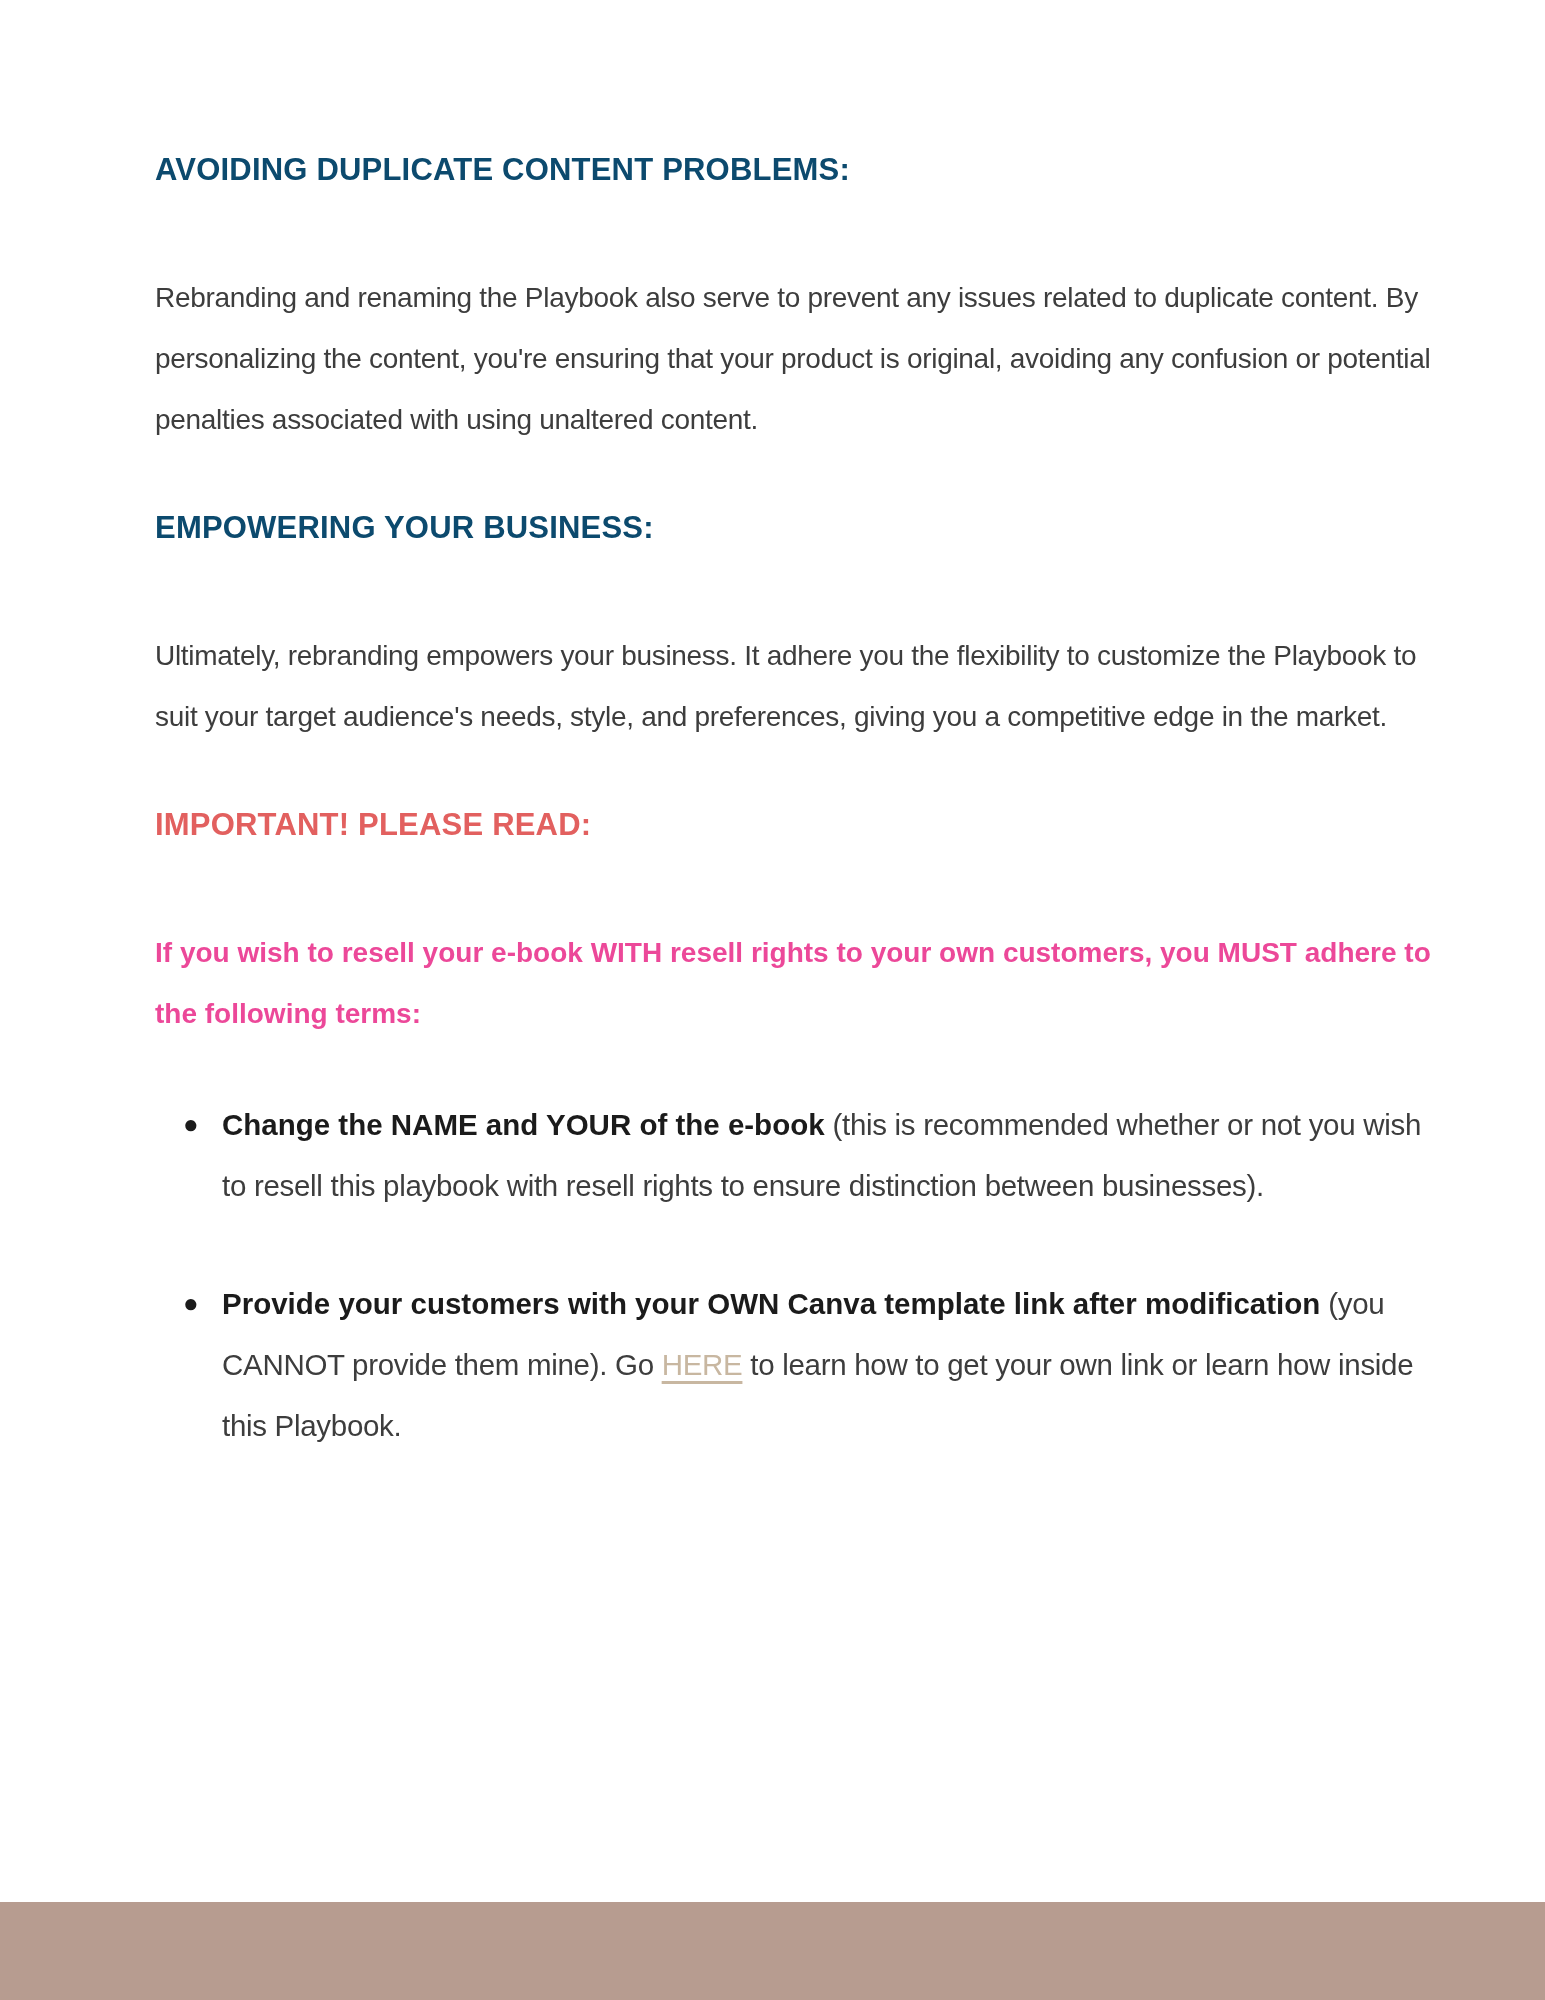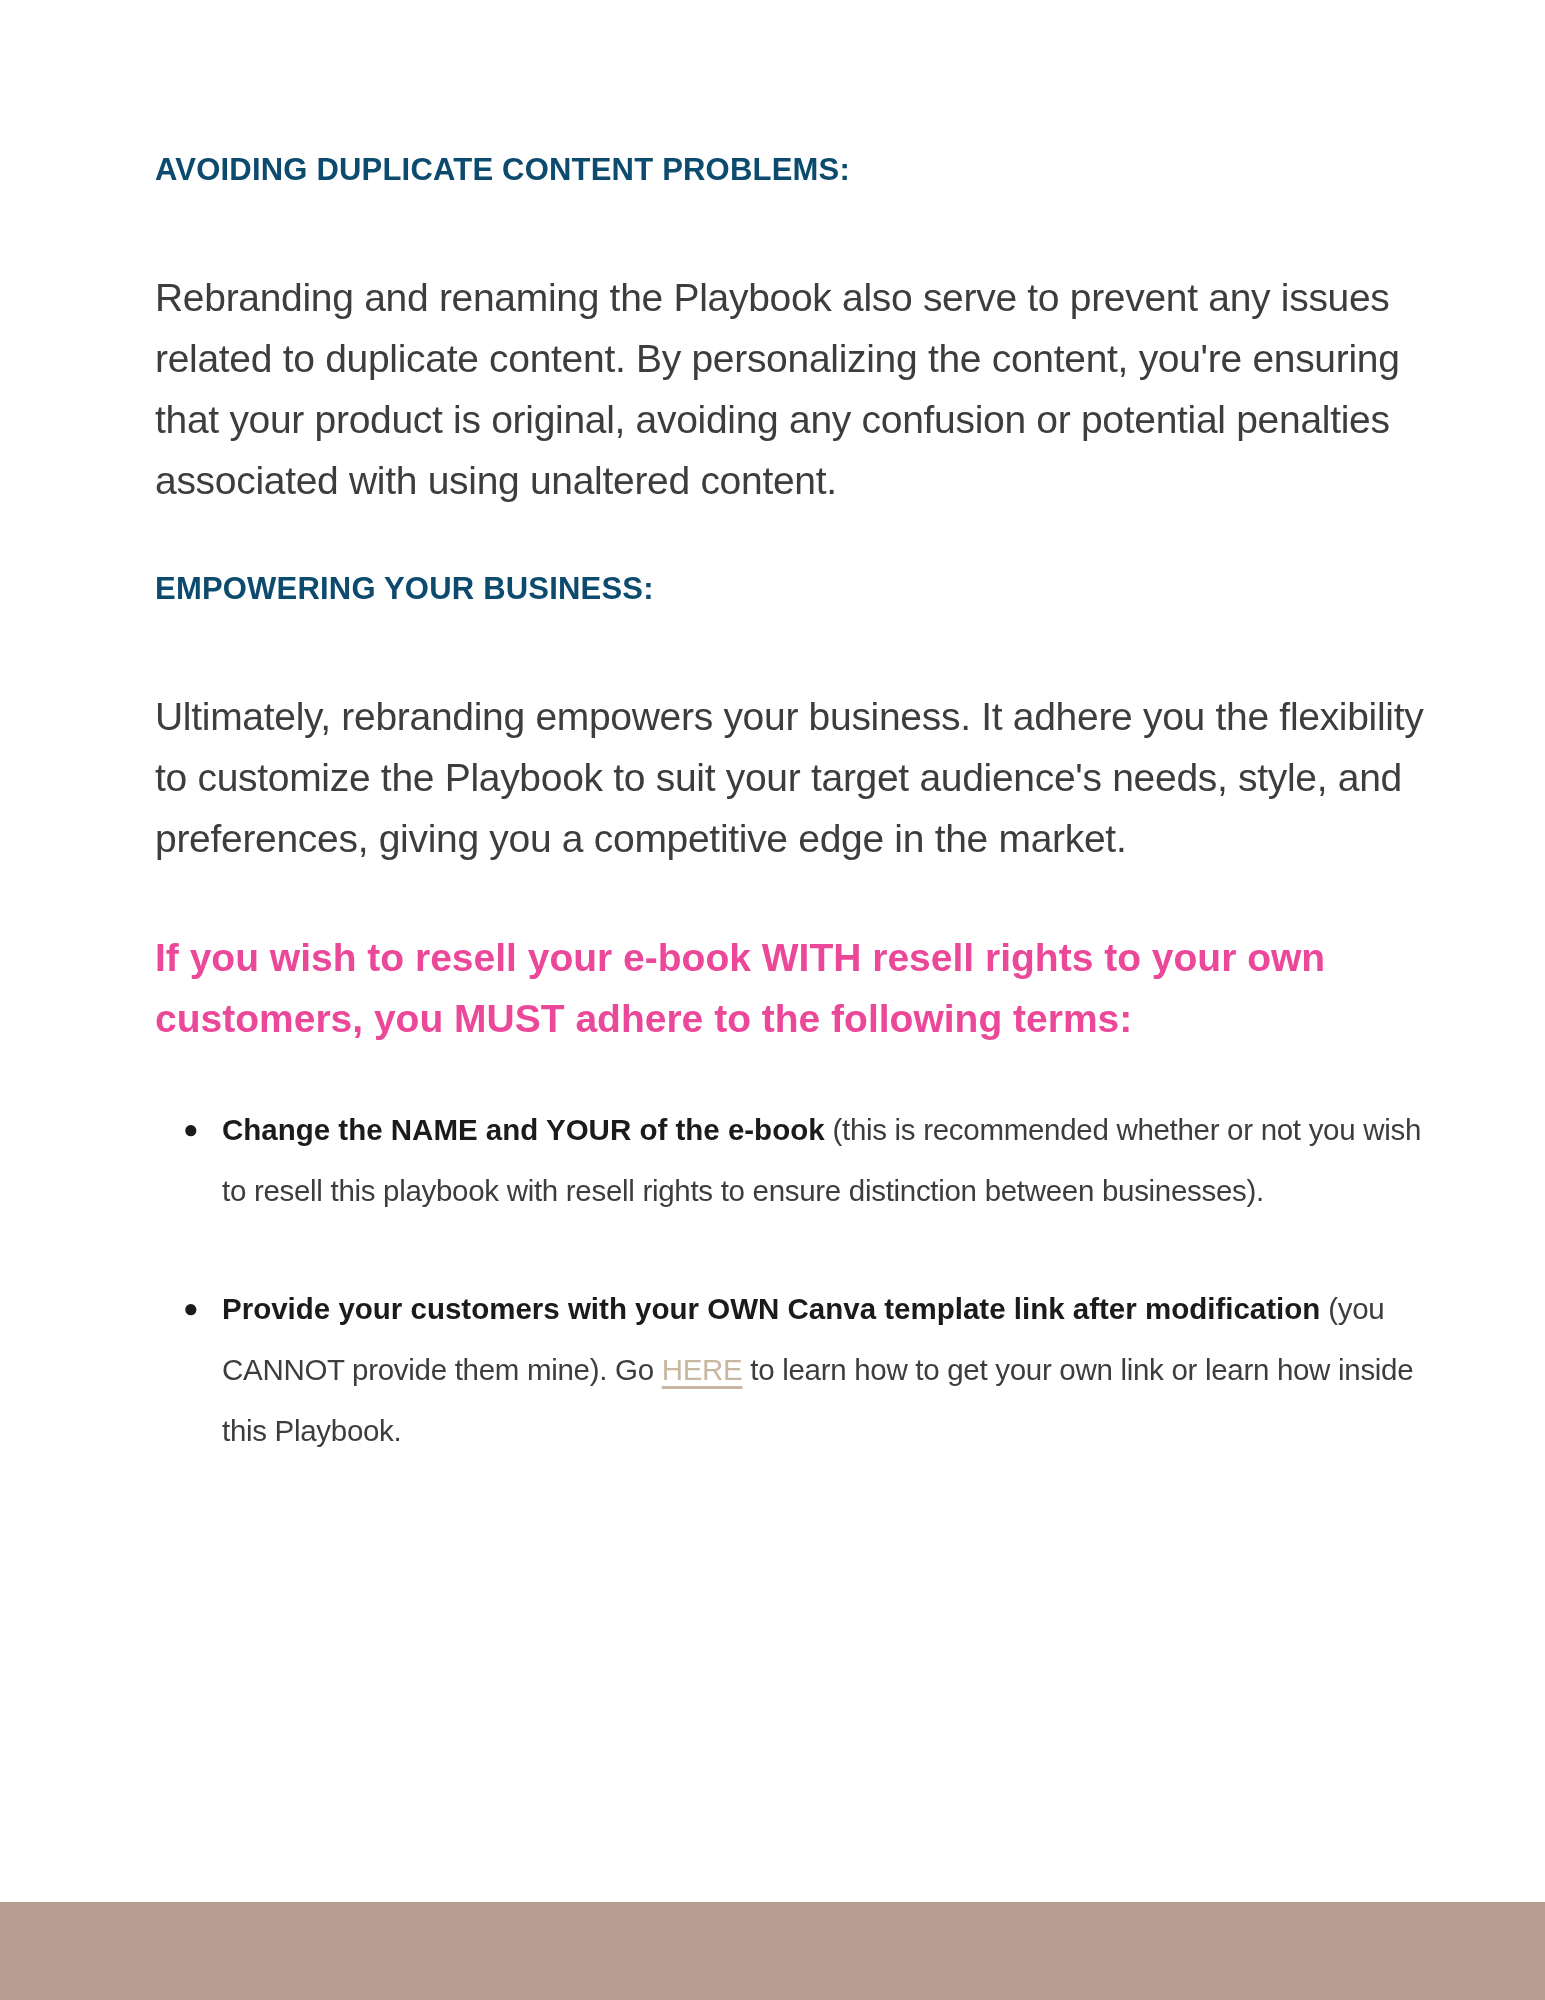--- a/index.html
+++ b/index.html
@@ -28,21 +28,21 @@
     color: #0c4a6e;
     letter-spacing: 0.2px;
     margin: 0 0 77px 0;
   }
 
   .section-heading.accent {
     
   }
 
   .para {
-    font-size: 39px;
+    font-size: 28px;
     line-height: 61px;
     letter-spacing: -0.3px;
     color: #3d3d3d;
     margin: 0 0 58px 0;
   }
 
   .para.bold-intro {
     font-weight: 700;
     color: #ec4899;
     letter-spacing: 0;
@@ -111,20 +111,21 @@
   <div class="content">
 
     <h2 class="section-heading" data-bind="content.heading_duplicate">AVOIDING DUPLICATE CONTENT PROBLEMS:</h2>
 
     <p class="para" data-bind="content.para_duplicate">Rebranding and renaming the Playbook also serve to prevent any issues related to duplicate content. By personalizing the content, you're ensuring that your product is original, avoiding any confusion or potential penalties associated with using unaltered content.</p>
 
     <h2 class="section-heading" data-bind="content.heading_empowering">EMPOWERING YOUR BUSINESS:</h2>
 
     <p class="para" data-bind="content.para_empowering">Ultimately, rebranding empowers your business. It adhere you the flexibility to customize the Playbook to suit your target audience's needs, style, and preferences, giving you a competitive edge in the market.</p>
 
+    <h2 class="section-heading accent" data-bind="content.heading_important" data-bind-color="colors.accent_coral" style="color: rgb(226, 96, 95);">IMPORTANT! PLEASE READ:</h2>
 
     <p class="para bold-intro" data-bind="content.para_terms_intro">If you wish to resell your e-book WITH resell rights to your own customers, you MUST adhere to the following terms:</p>
 
     <ul class="terms-list">
 
       <li>
         <span class="bullet-dot" data-bind="icons.bullet_glyph">●</span>
         <span class="bold-lead" data-bind="content.bullet1.bold">Change the NAME and YOUR of the e-book</span><span data-bind="content.bullet1.rest"> (this is recommended whether or not you wish to resell this playbook with resell rights to ensure distinction between businesses).</span>
       </li>
 

